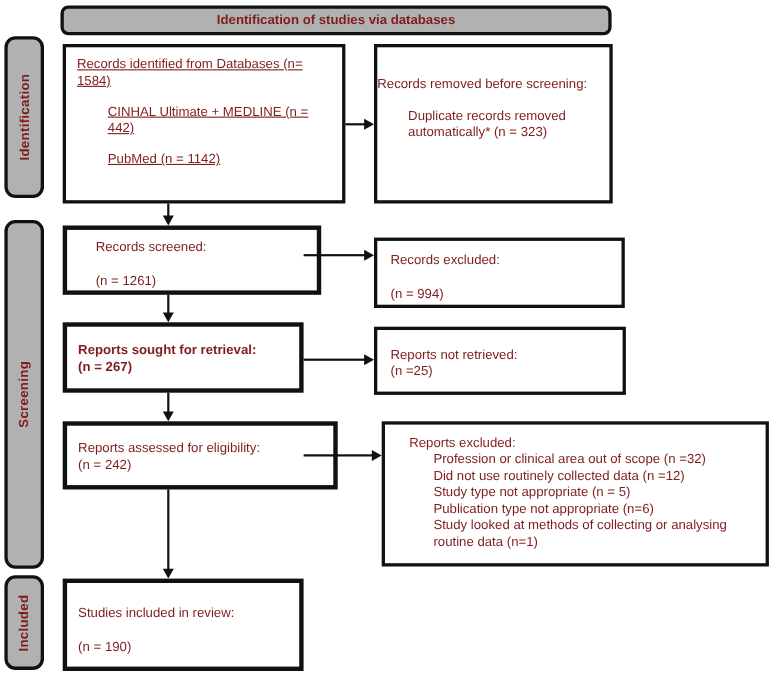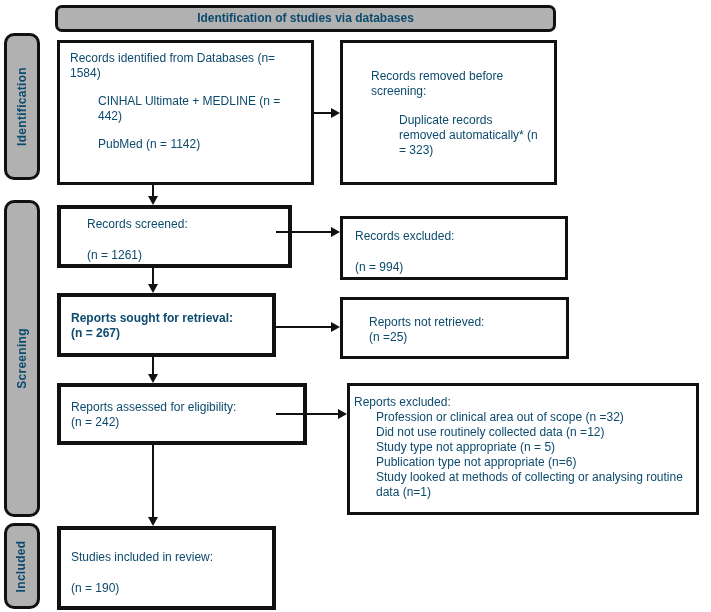--- a/index.html
+++ b/index.html
@@ -1,27 +1,27 @@
 <!DOCTYPE html>
 <html><head>
 <meta charset="utf-8">
 <style>
   html,body{margin:0;padding:0;background:#fff;}
   #canvas{
     position:relative;width:711px;height:612px;background:#fff;
     font-family:"Liberation Sans","DejaVu Sans",sans-serif;
-    color:#0c4a6e;font-size:12px;line-height:15px;overflow:hidden;
+    color:#7f1d1d;font-size:12px;line-height:15px;overflow:hidden;
   }
   .box{position:absolute;box-sizing:border-box;background:#fff;border:3px solid #111;}
   .box.thick{border-width:4px;}
   .graybox{position:absolute;box-sizing:border-box;background:#b1b1b1;border:3px solid #111;border-radius:7px;}
   .header{display:flex;align-items:center;justify-content:center;font-weight:bold;}
   .sidebar{border-radius:10px;display:flex;align-items:center;justify-content:center;}
   .sidebar .vlabel{transform:rotate(-90deg);white-space:nowrap;font-weight:bold;letter-spacing:.3px;}
-  .pad{padding:8px 10px;}
+  .pad{padding:8px 10px;text-decoration:underline;}
   .indent{margin-left:28px;margin-top:13px;}
   .indent-sm{margin-left:22px;}
   .gap{margin-top:16px;}
   .hline{position:absolute;height:2px;background:#111;}
   .vline{position:absolute;width:2px;background:#111;}
   .head-right{position:absolute;width:0;height:0;border-top:5px solid transparent;border-bottom:5px solid transparent;border-left:9px solid #111;}
   .head-down{position:absolute;width:0;height:0;border-left:5px solid transparent;border-right:5px solid transparent;border-top:9px solid #111;}
   .reasons div{margin:0;}
 </style>
 </head>
@@ -42,51 +42,51 @@
   <div class="graybox sidebar" style="left:4px;top:523px;width:36px;height:86px;">
     <span class="vlabel">Included</span>
   </div>
 
   <div class="box pad" style="left:57px;top:40px;width:257px;height:145px;">
     <div>Records identified from Databases (n= 1584)</div>
     <div class="indent">CINHAL Ultimate + MEDLINE (n = 442)</div>
     <div class="indent">PubMed (n = 1142)</div>
   </div>
 
-  <div class="box" style="left:340px;top:40px;width:217px;height:145px;padding:26px 12px 0 28px;">
+  <div class="box" style="left:340px;top:40px;width:217px;height:145px;padding:26px 12px 0 0;">
     <div>Records removed before screening:</div>
     <div class="indent" style="margin-top:14px;">Duplicate records removed automatically* (n = 323)</div>
   </div>
 
   <div class="box thick" style="left:57px;top:205px;width:235px;height:63px;padding:8px 26px;">
     <div>Records screened:</div>
     <div class="gap">(n = 1261)</div>
   </div>
 
   <div class="box" style="left:340px;top:205px;width:228px;height:64px;padding:10px 12px;margin-top:11px;">
     <div>Records excluded:</div>
     <div class="gap">(n = 994)</div>
   </div>
 
   <div class="box thick" style="left:57px;top:293px;width:219px;height:64px;padding:14px 10px 0 10px;font-weight:bold;">
     <div>Reports sought for retrieval:</div>
     <div>(n = 267)</div>
   </div>
 
-  <div class="box" style="left:340px;top:297px;width:229px;height:62px;padding:15px 12px 0 26px;">
+  <div class="box" style="left:340px;top:297px;width:229px;height:62px;padding:15px 12px 0 12px;">
     <div>Reports not retrieved:</div>
     <div>(n =25)</div>
   </div>
 
   <div class="box thick" style="left:57px;top:383px;width:250px;height:62px;padding:13px 10px 0 10px;">
     <div>Reports assessed for eligibility:</div>
     <div>(n = 242)</div>
   </div>
 
-  <div class="box" style="left:347px;top:383px;width:352px;height:132px;padding:9px 4px;">
+  <div class="box" style="left:347px;top:383px;width:352px;height:132px;padding:9px 22px;">
     <div>Reports excluded:</div>
     <div class="reasons indent-sm">
       <div>Profession or clinical area out of scope (n =32)</div>
       <div>Did not use routinely collected data (n =12)</div>
       <div>Study type not appropriate (n = 5)</div>
       <div>Publication type not appropriate (n=6)</div>
       <div>Study looked at methods of collecting or analysing routine data (n=1)</div>
     </div>
   </div>
 

